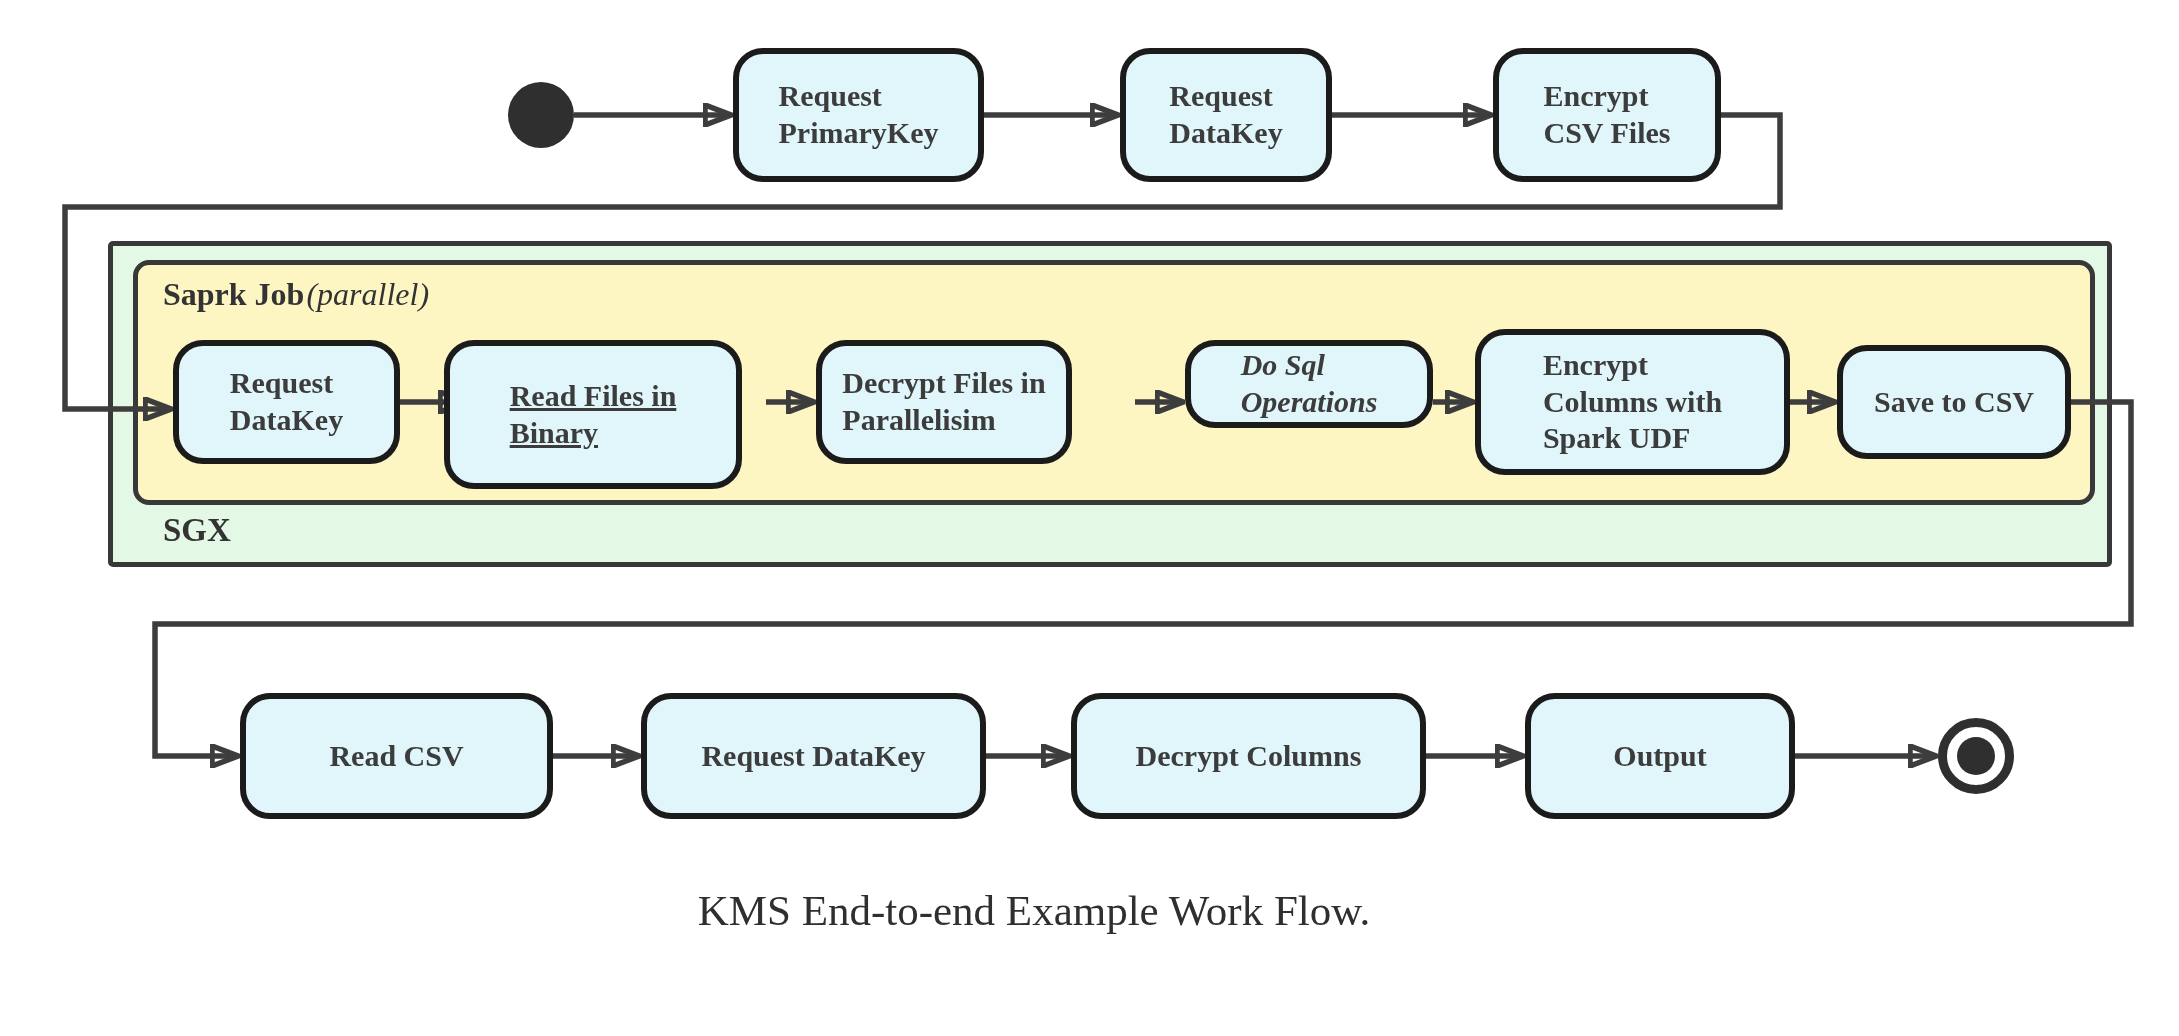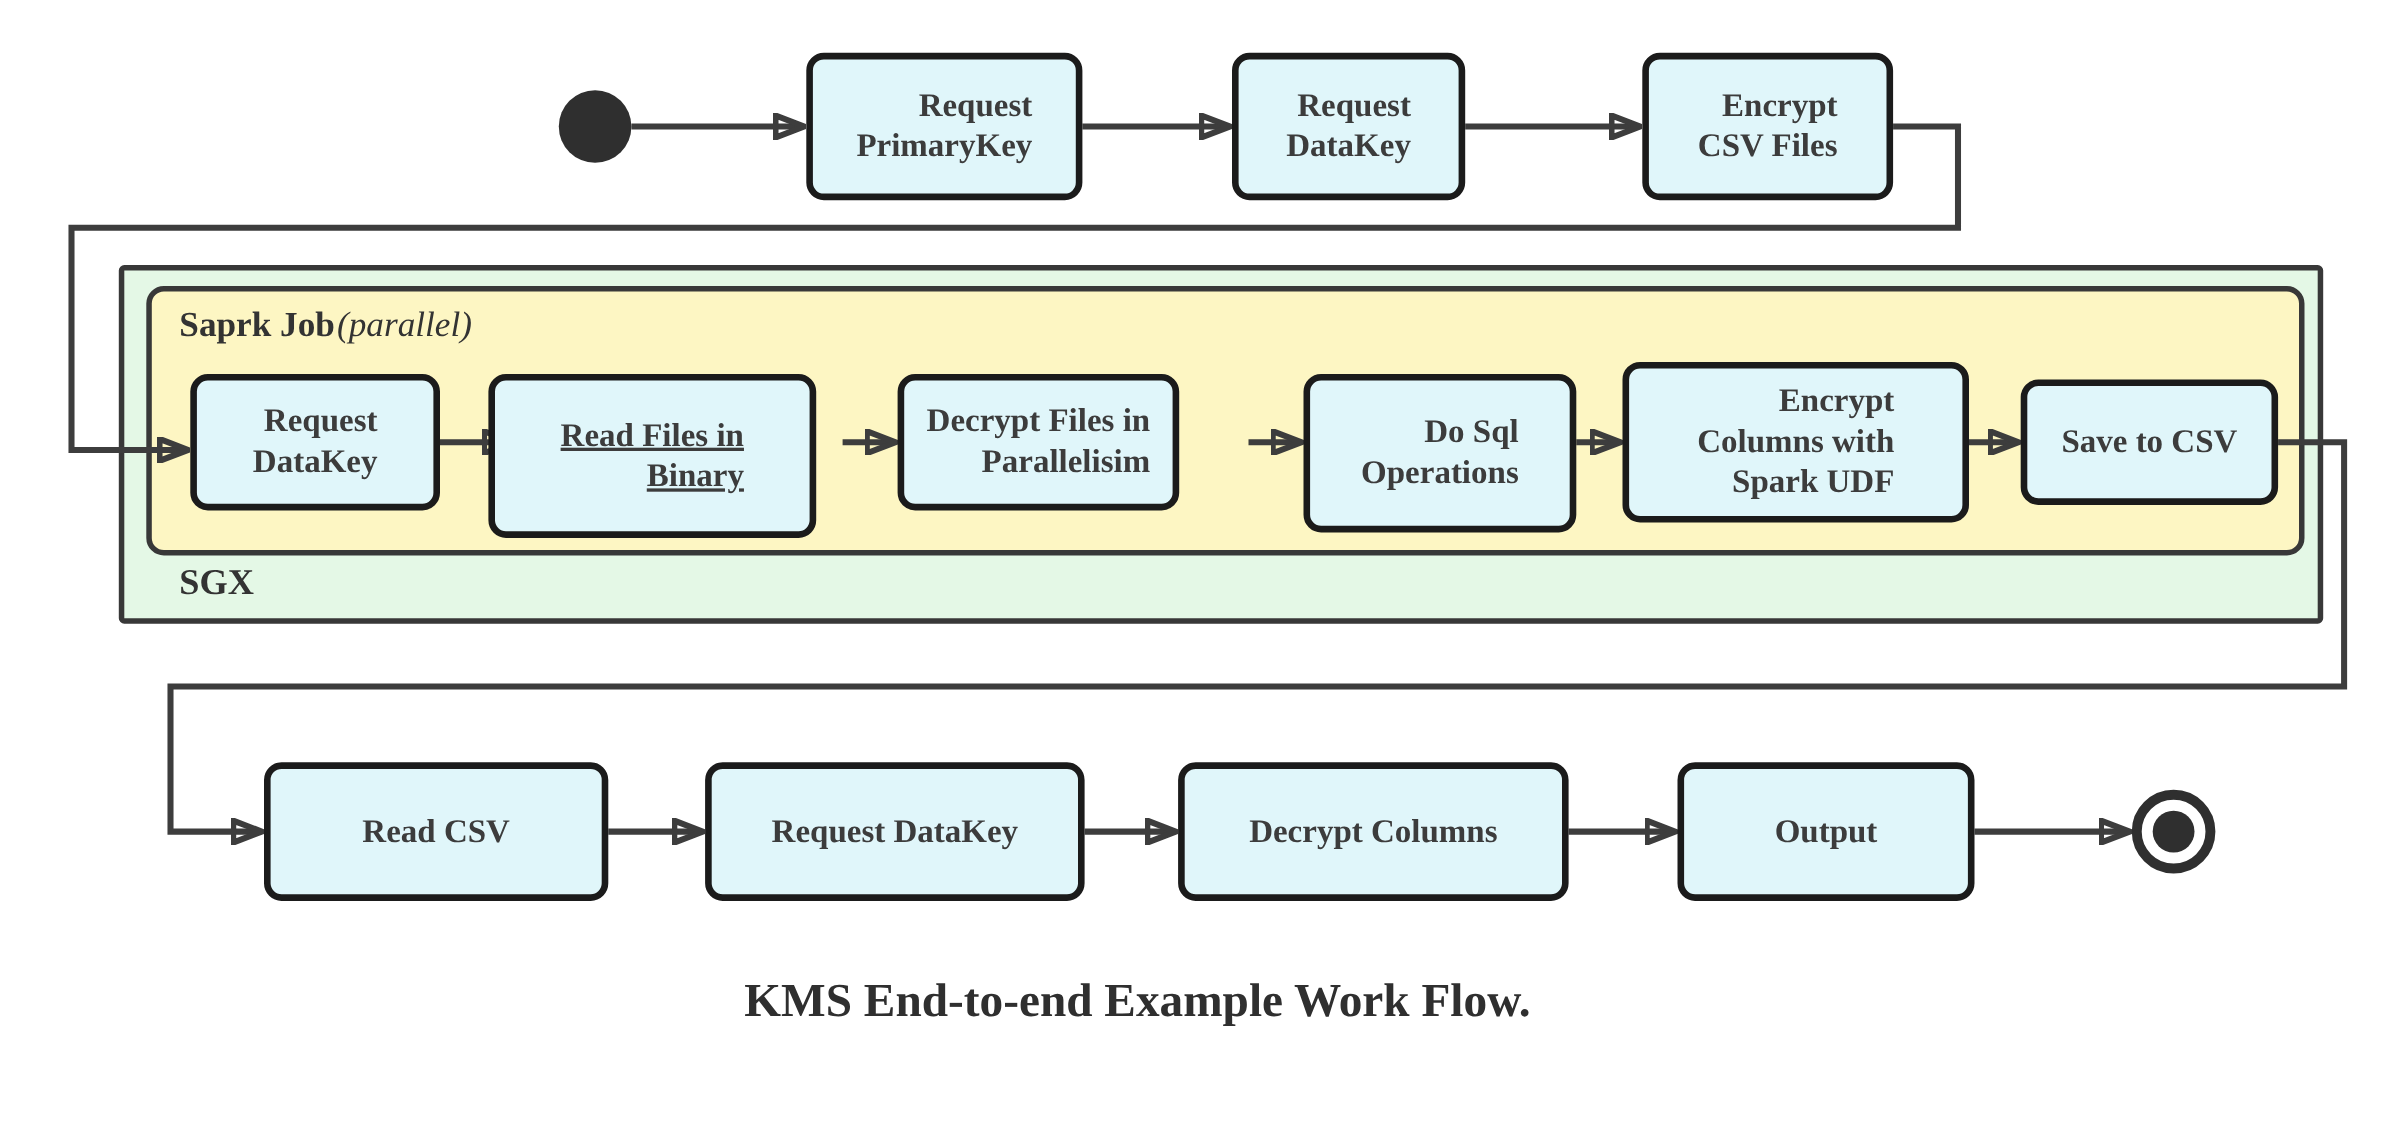--- a/index.html
+++ b/index.html
@@ -40,25 +40,25 @@
     fill: none;
     stroke: var(--connector, #3d3d3d);
     stroke-width: 5.5;
     stroke-linejoin: miter;
   }
   .node {
     position: absolute;
     box-sizing: border-box;
     background: var(--node-fill, #e0f6fa);
     border: 6px solid var(--node-border, #1b1b1b);
-    border-radius: 16px;
+    border-radius: 30px;
     display: flex;
     align-items: center;
     justify-content: center;
-    text-align: right;
+    text-align: left;
     font-weight: bold;
     font-size: 30px;
     line-height: 1.22;
     color: var(--text, #3c3c3c);
     white-space: pre-line;
     z-index: 3;
   }
   .state-dot {
     position: absolute;
     z-index: 3;
@@ -104,21 +104,21 @@
     left: 163px; top: 512px;
     font-size: 33px;
   }
   #caption {
     position: absolute;
     left: 0; top: 886px;
     width: 2008px;
     padding-left: 60px;
     box-sizing: border-box;
     text-align: center;
-    font-weight: bold;
+    font-weight: normal;
     font-size: 43px;
     color: #2f2f2f;
     z-index: 3;
   }
 </style>
 </head>
 <body>
 
 <div id="canvas">
 
@@ -163,21 +163,21 @@
 DataKey</div>
   <div class="node" style="left:1493px; top:48px; width:228px; height:134px;">Encrypt
 CSV Files</div>
 
   <div class="node" style="left:173px; top:340px; width:227px; height:124px;">Request
 DataKey</div>
   <div class="node" style="left:444px; top:340px; width:298px; height:149px;text-decoration:underline;">Read Files in
 Binary</div>
   <div class="node" style="left:816px; top:340px; width:256px; height:124px;">Decrypt Files in
 Parallelisim</div>
-  <div class="node" style="left:1185px; top:340px; width:248px; height:144px;">Do Sql
+  <div class="node" style="left:1185px; top:340px; width:248px; height:88px;font-style:italic;">Do Sql
 Operations</div>
   <div class="node" style="left:1475px; top:329px; width:315px; height:146px;">Encrypt
 Columns with
 Spark UDF</div>
   <div class="node" style="left:240px; top:693px; width:313px; height:126px;">Read CSV</div>
 
   <div class="node" style="left:1837px; top:345px; width:234px; height:114px;">Save to CSV</div>
   <div class="node" style="left:641px; top:693px; width:345px; height:126px;">Request DataKey</div>
   <div class="node" style="left:1071px; top:693px; width:355px; height:126px;">Decrypt Columns</div>
   <div class="node" style="left:1525px; top:693px; width:270px; height:126px;">Output</div>

